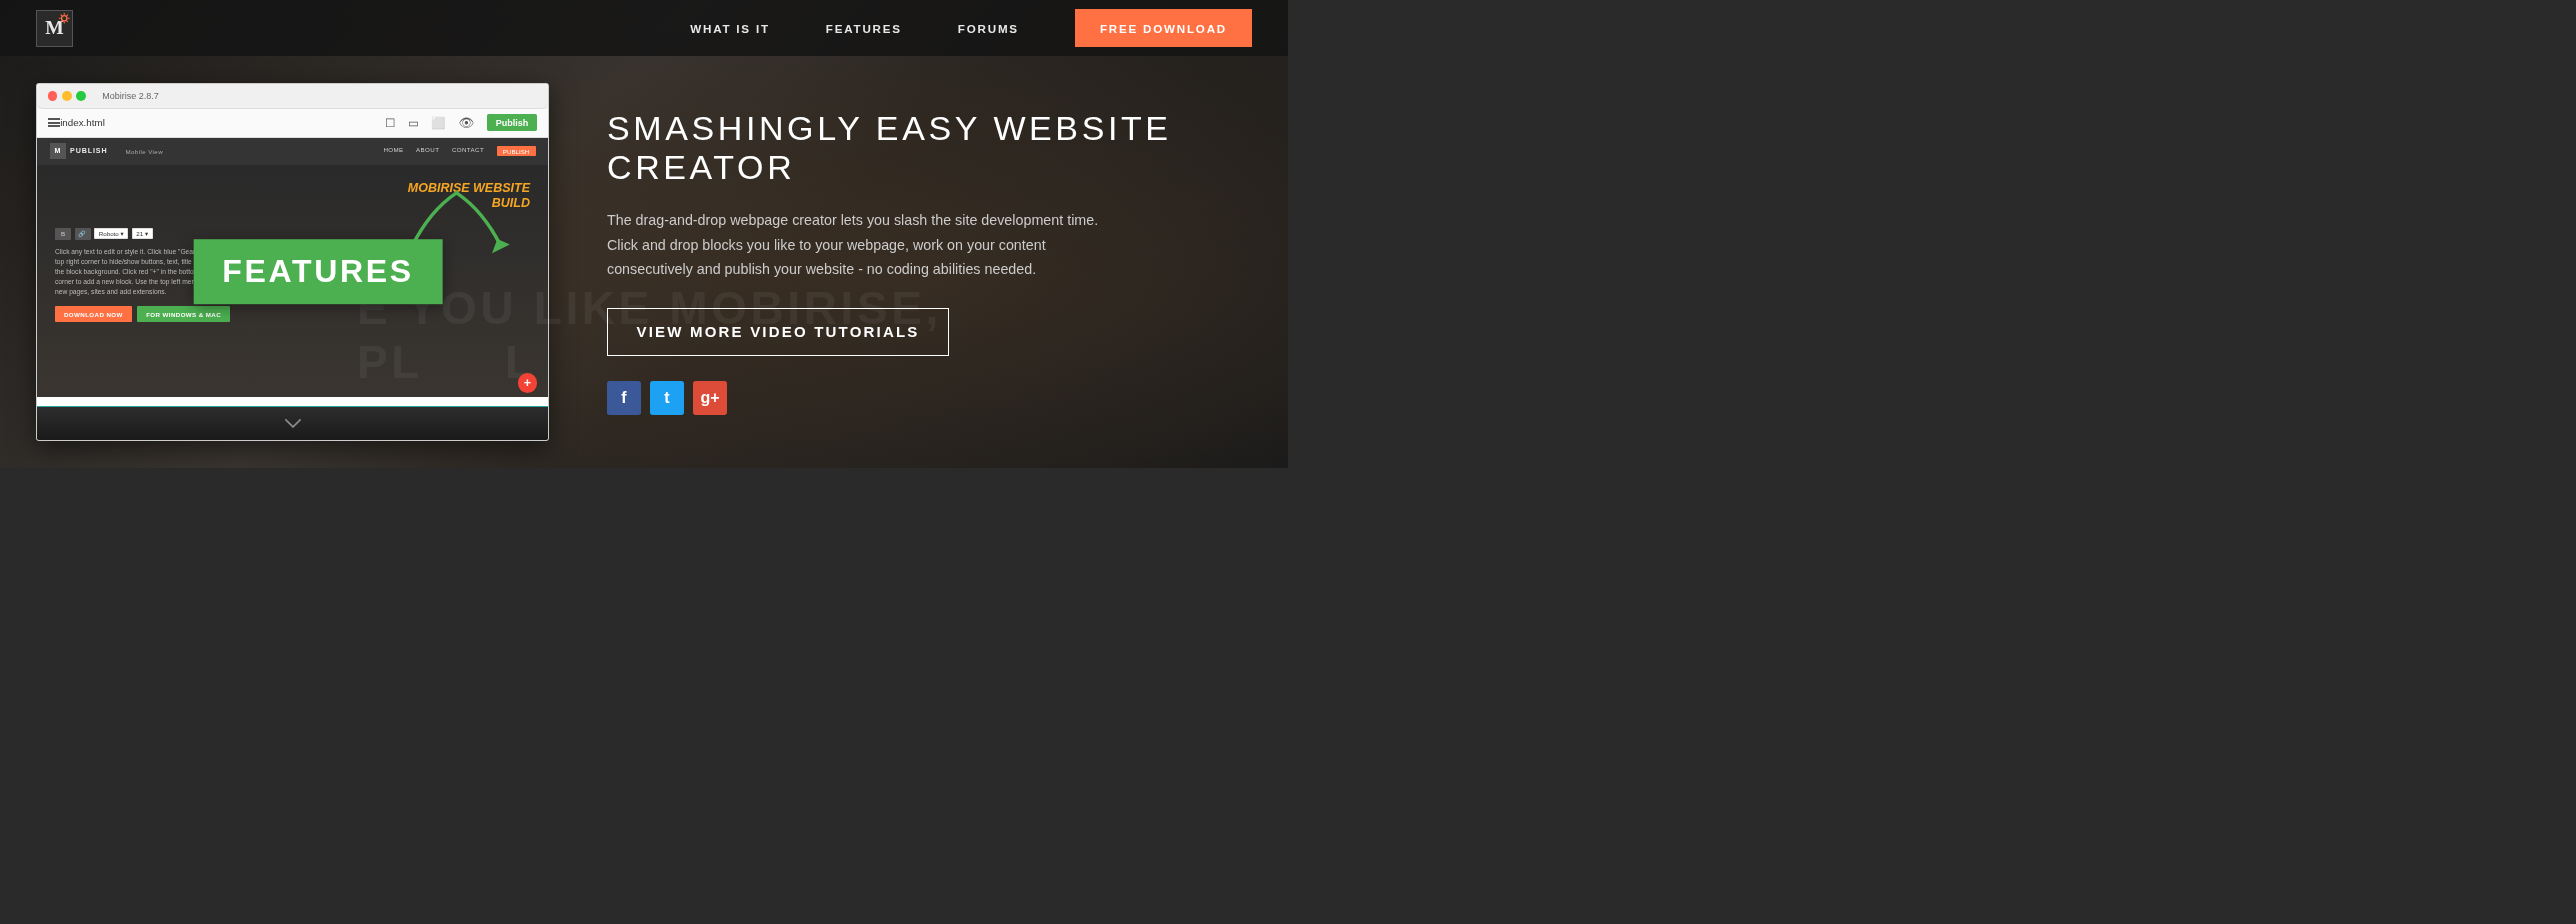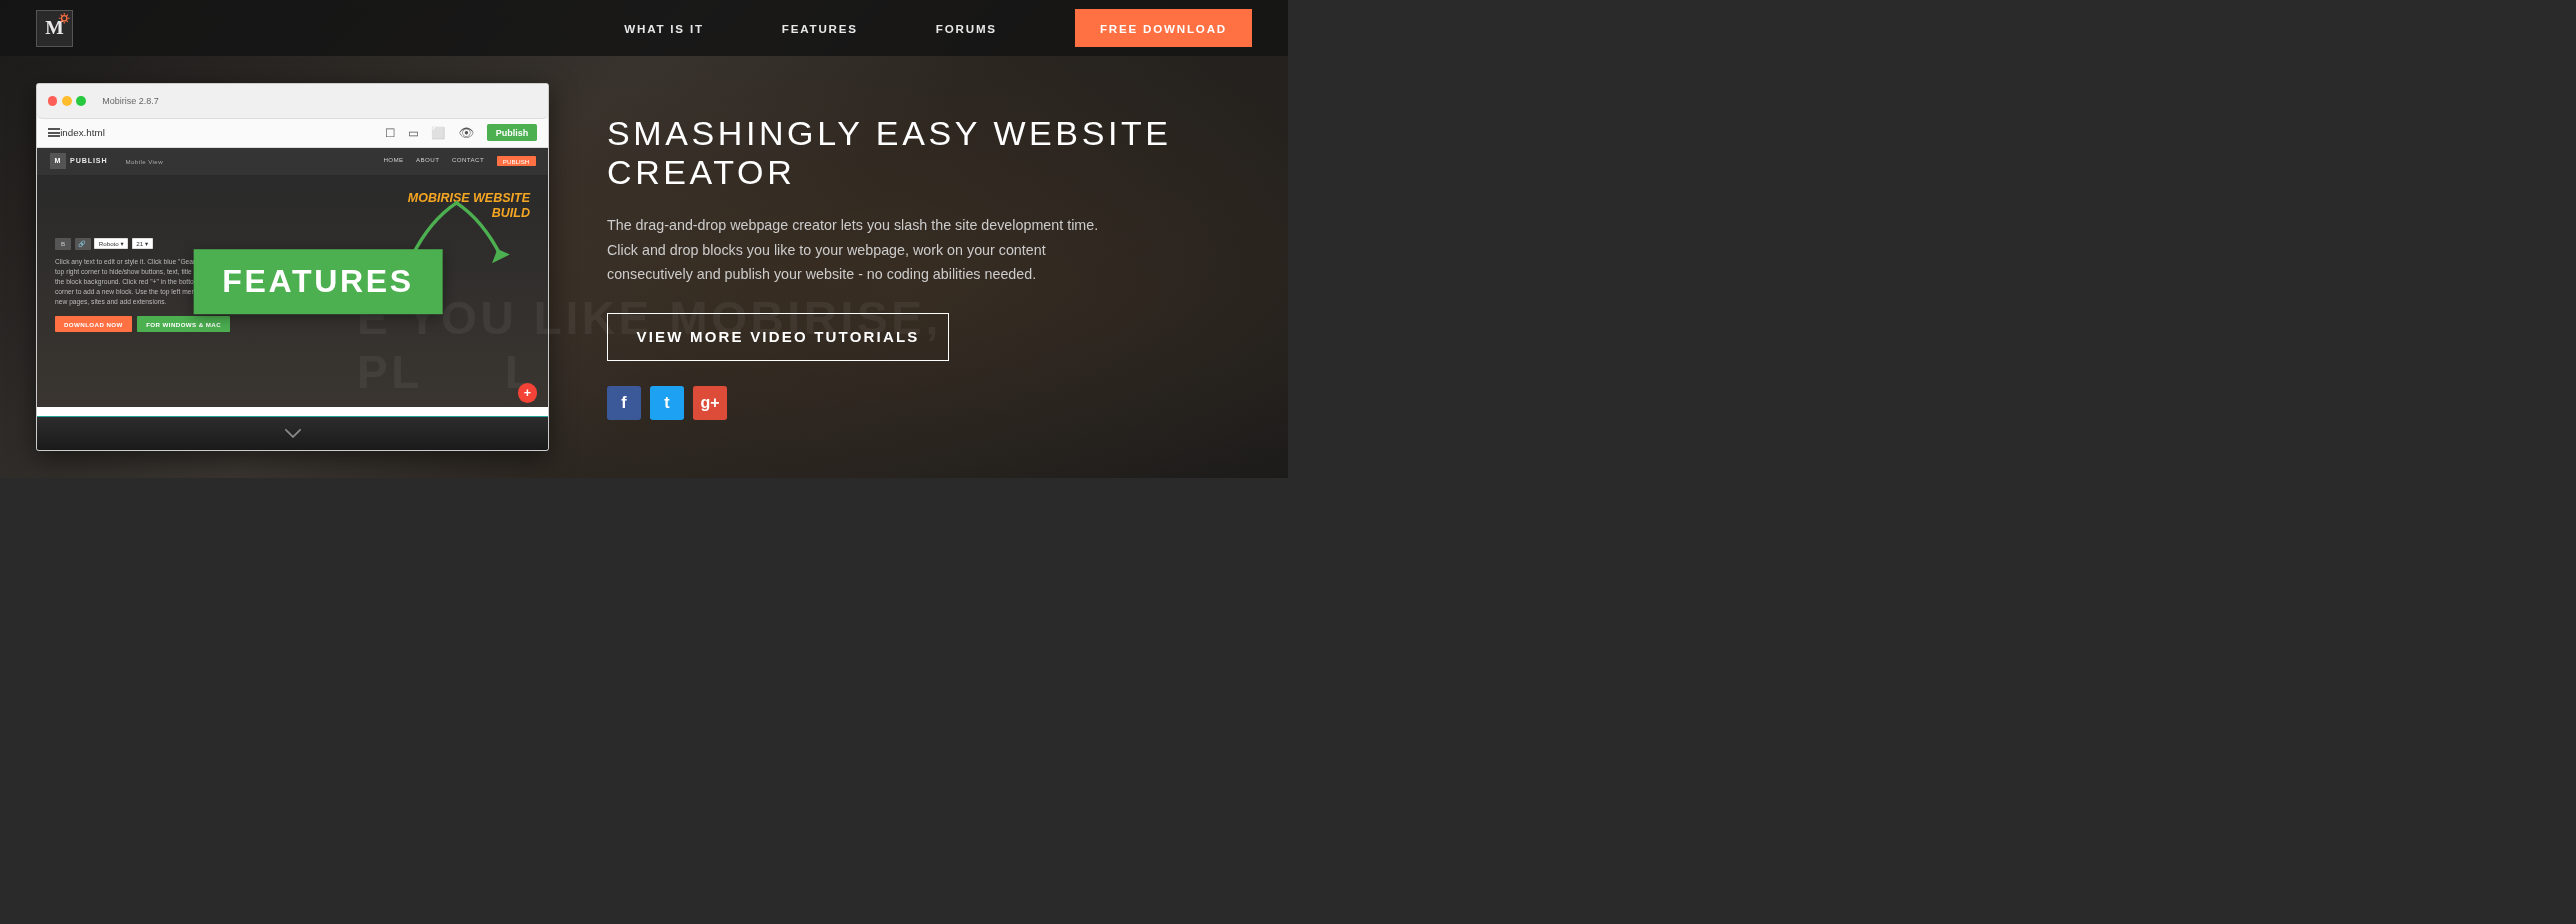--- a/index.html
+++ b/index.html
@@ -70,21 +70,21 @@
       position: absolute;
       top: 1.8px;
       right: 1.8px;
       width: 12.5px;
       height: 12.5px;
     }
 
     .nav-links {
       display: flex;
       align-items: center;
-      gap: 78px;
+      gap: 56px;
     }
 
     .nav-link {
       color: #e8e8e8;
       text-decoration: none;
       font-size: 11.6px;
       font-weight: 600;
       letter-spacing: 1.8px;
       text-transform: uppercase;
     }
@@ -129,21 +129,21 @@
       overflow: hidden;
     }
 
     .app-titlebar {
       background: #f0f0f0;
       border-bottom: 0.9px solid #ddd;
       padding: 5.4px 10.7px;
       display: flex;
       align-items: center;
       gap: 9px;
-      height: 35px;
+      height: 25px;
       border-radius: 6px;
     }
 
     .titlebar-controls {
       display: flex;
       gap: 4.5px;
     }
 
     .titlebar-dot {
       width: 9.8px;

